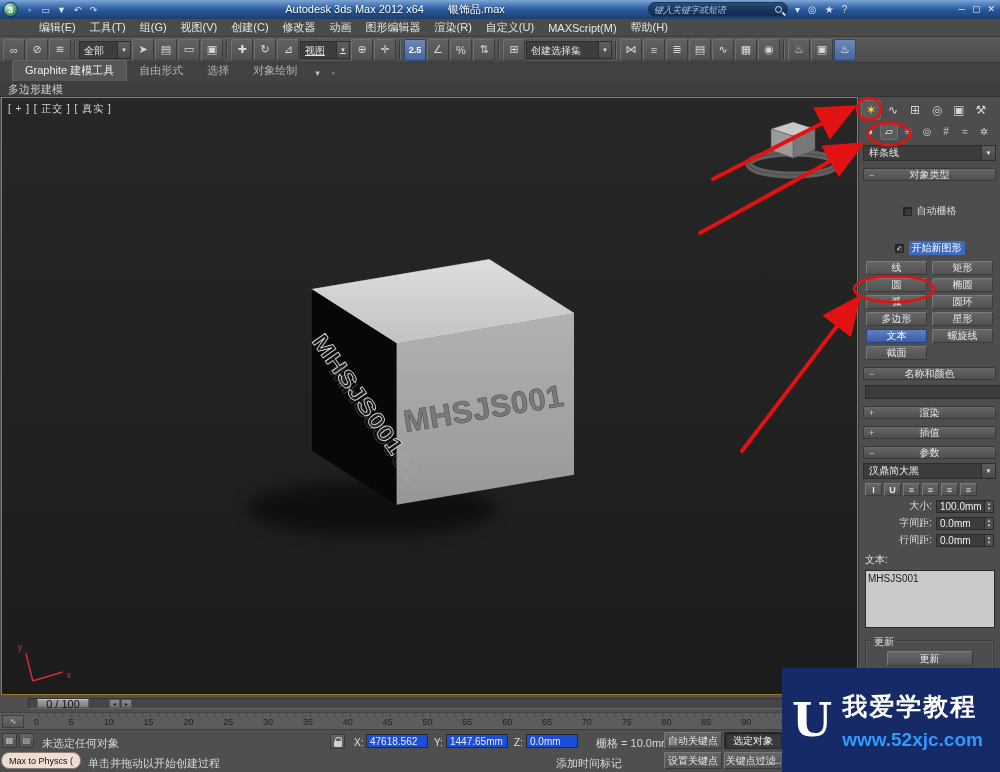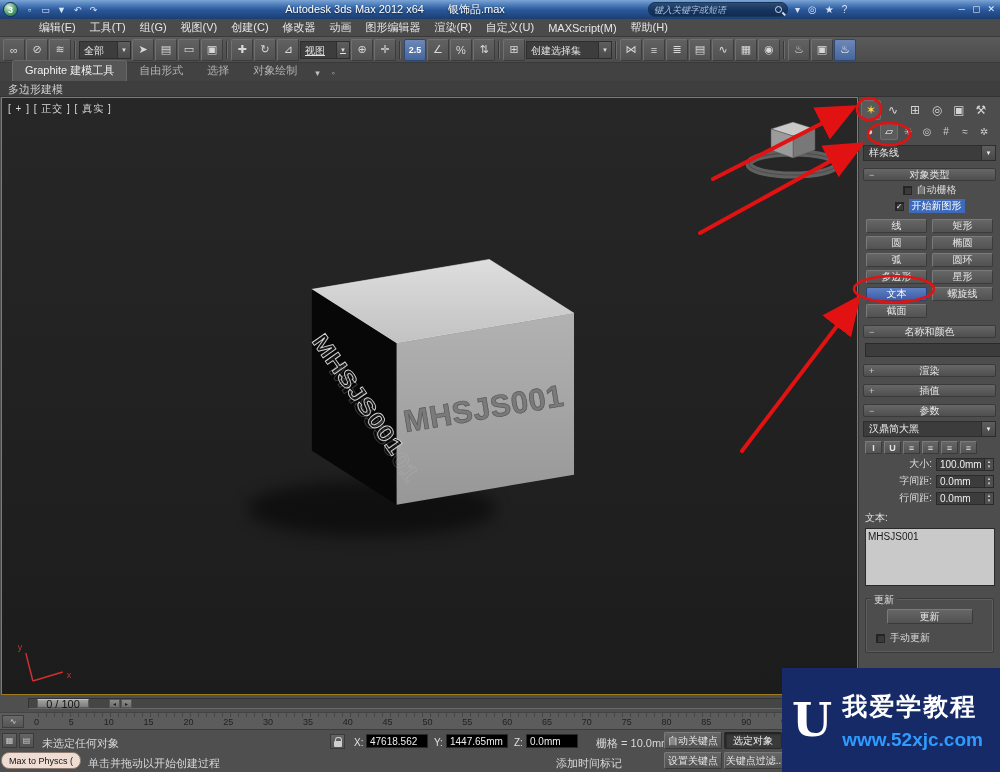--- a/index.html
+++ b/index.html
@@ -79,21 +79,21 @@
  font-size:10px;border:1px solid transparent;border-radius:2px}
 .cp-cat.active{background:#5c5c5c;border-color:#6e6e6e;color:#fff}
 .cp-drop{margin:4px 4px 0;height:16px;background:#3c3c3c;border:1px solid #2d2d2d;display:flex;
  align-items:center;padding-left:5px;color:#ececec}
 .cp-drop .arr{width:14px;height:100%;margin-left:auto;background:linear-gradient(#5e5e5e,#484848);
  border-left:1px solid #2d2d2d;display:flex;align-items:center;justify-content:center;font-size:6px}
 .rollout{margin:7px 4px 0;height:13px;background:linear-gradient(#676767,#4e4e4e);
  border:1px solid #3a3a3a;border-radius:2px;display:flex;align-items:center;justify-content:center;
  position:relative;color:#e2e2e2}
 .rollout .pm{position:absolute;left:5px;font-size:9px;color:#c8c8c8}
-.cbrow{display:flex;align-items:center;justify-content:center;margin-top:2px;gap:5px}
+.cbrow{display:flex;align-items:center;justify-content:center;margin-top:23px;gap:5px}
 .cb{width:9px;height:9px;background:#3a3a3a;border:1px solid #262626;box-shadow:inset 1px 1px 0 #222;
  color:#f0f0f0;font-size:8px;line-height:8px;text-align:center;flex:0 0 auto}
 .hl{background:#3e6abc;color:#fff;padding:0 3px}
 .shape-grid{display:grid;grid-template-columns:1fr 1fr;gap:3px 5px;margin:6px 7px 0}
 .shape-btn{height:14px;background:linear-gradient(#666,#525252);border:1px solid #3a3a3a;
  border-top-color:#7a7a7a;border-left-color:#7a7a7a;border-radius:2px;color:#e8e8e8;
  display:flex;align-items:center;justify-content:center}
 .shape-btn.active{background:linear-gradient(#5f80c2,#3c5da6);border-color:#27437c;color:#fff}
 .name-row{display:flex;align-items:center;margin:5px 6px 0;gap:4px}
 .name-input{flex:1;height:14px;background:#3c3c3c;border:1px solid #2a2a2a;color:#eee;font-size:10px;padding:0 3px;outline:none}
@@ -140,21 +140,21 @@
 .statusbar{position:absolute;left:0;top:730px;width:858px;height:42px;background:#4f4f4f;z-index:8}
 .sb-ico{position:absolute;width:15px;height:15px;background:linear-gradient(#646464,#525252);
  border:1px solid #3a3a3a;color:#ccc;font-size:8px;display:flex;align-items:center;justify-content:center}
 .sb-text{position:absolute;color:#d8d8d8;font-size:11px;white-space:nowrap}
 .sb-lockbtn{position:absolute;left:330px;top:4px;width:15px;height:15px;background:linear-gradient(#646464,#525252);
  border:1px solid #3a3a3a;display:flex;align-items:center;justify-content:center}
 .lockico{width:8px;height:6px;background:#cfcfcf;border-radius:1px;position:relative;margin-top:4px}
 .lockico::before{content:"";position:absolute;top:-4px;left:1px;width:5px;height:4px;
  border:1.4px solid #cfcfcf;border-bottom:none;border-radius:3px 3px 0 0}
 .axis-lab{position:absolute;top:7px;color:#e0e0e0;font-size:10px}
-.sb-field{position:absolute;top:4px;height:14px;background:#000000;border:1px solid #292929;
+.sb-field{position:absolute;top:4px;height:14px;background:#1d4ed8;border:1px solid #292929;
  color:#eee;font-size:10px;display:flex;align-items:center;padding-left:3px}
 .sb-btn{position:absolute;height:17px;background:linear-gradient(#666,#525252);border:1px solid #3a3a3a;
  border-top-color:#7a7a7a;border-left-color:#7a7a7a;color:#e6e6e6;font-size:10px;
  display:flex;align-items:center;justify-content:center;border-radius:2px}
 .sb-btn.pressed{background:#3a3a3a;border-color:#2a2a2a;border-top-color:#222;color:#f2f2f2;box-shadow:inset 1px 1px 2px #1e1e1e}
 .phys-btn{position:absolute;left:1px;top:22px;width:80px;height:17px;background:#efddd3;border:1px solid #8a7a70;
  color:#111;font-size:9px;display:flex;align-items:center;justify-content:center;border-radius:8px}
 
 
 .watermark{position:absolute;left:782px;top:668px;width:218px;height:104px;background:#152a66;

